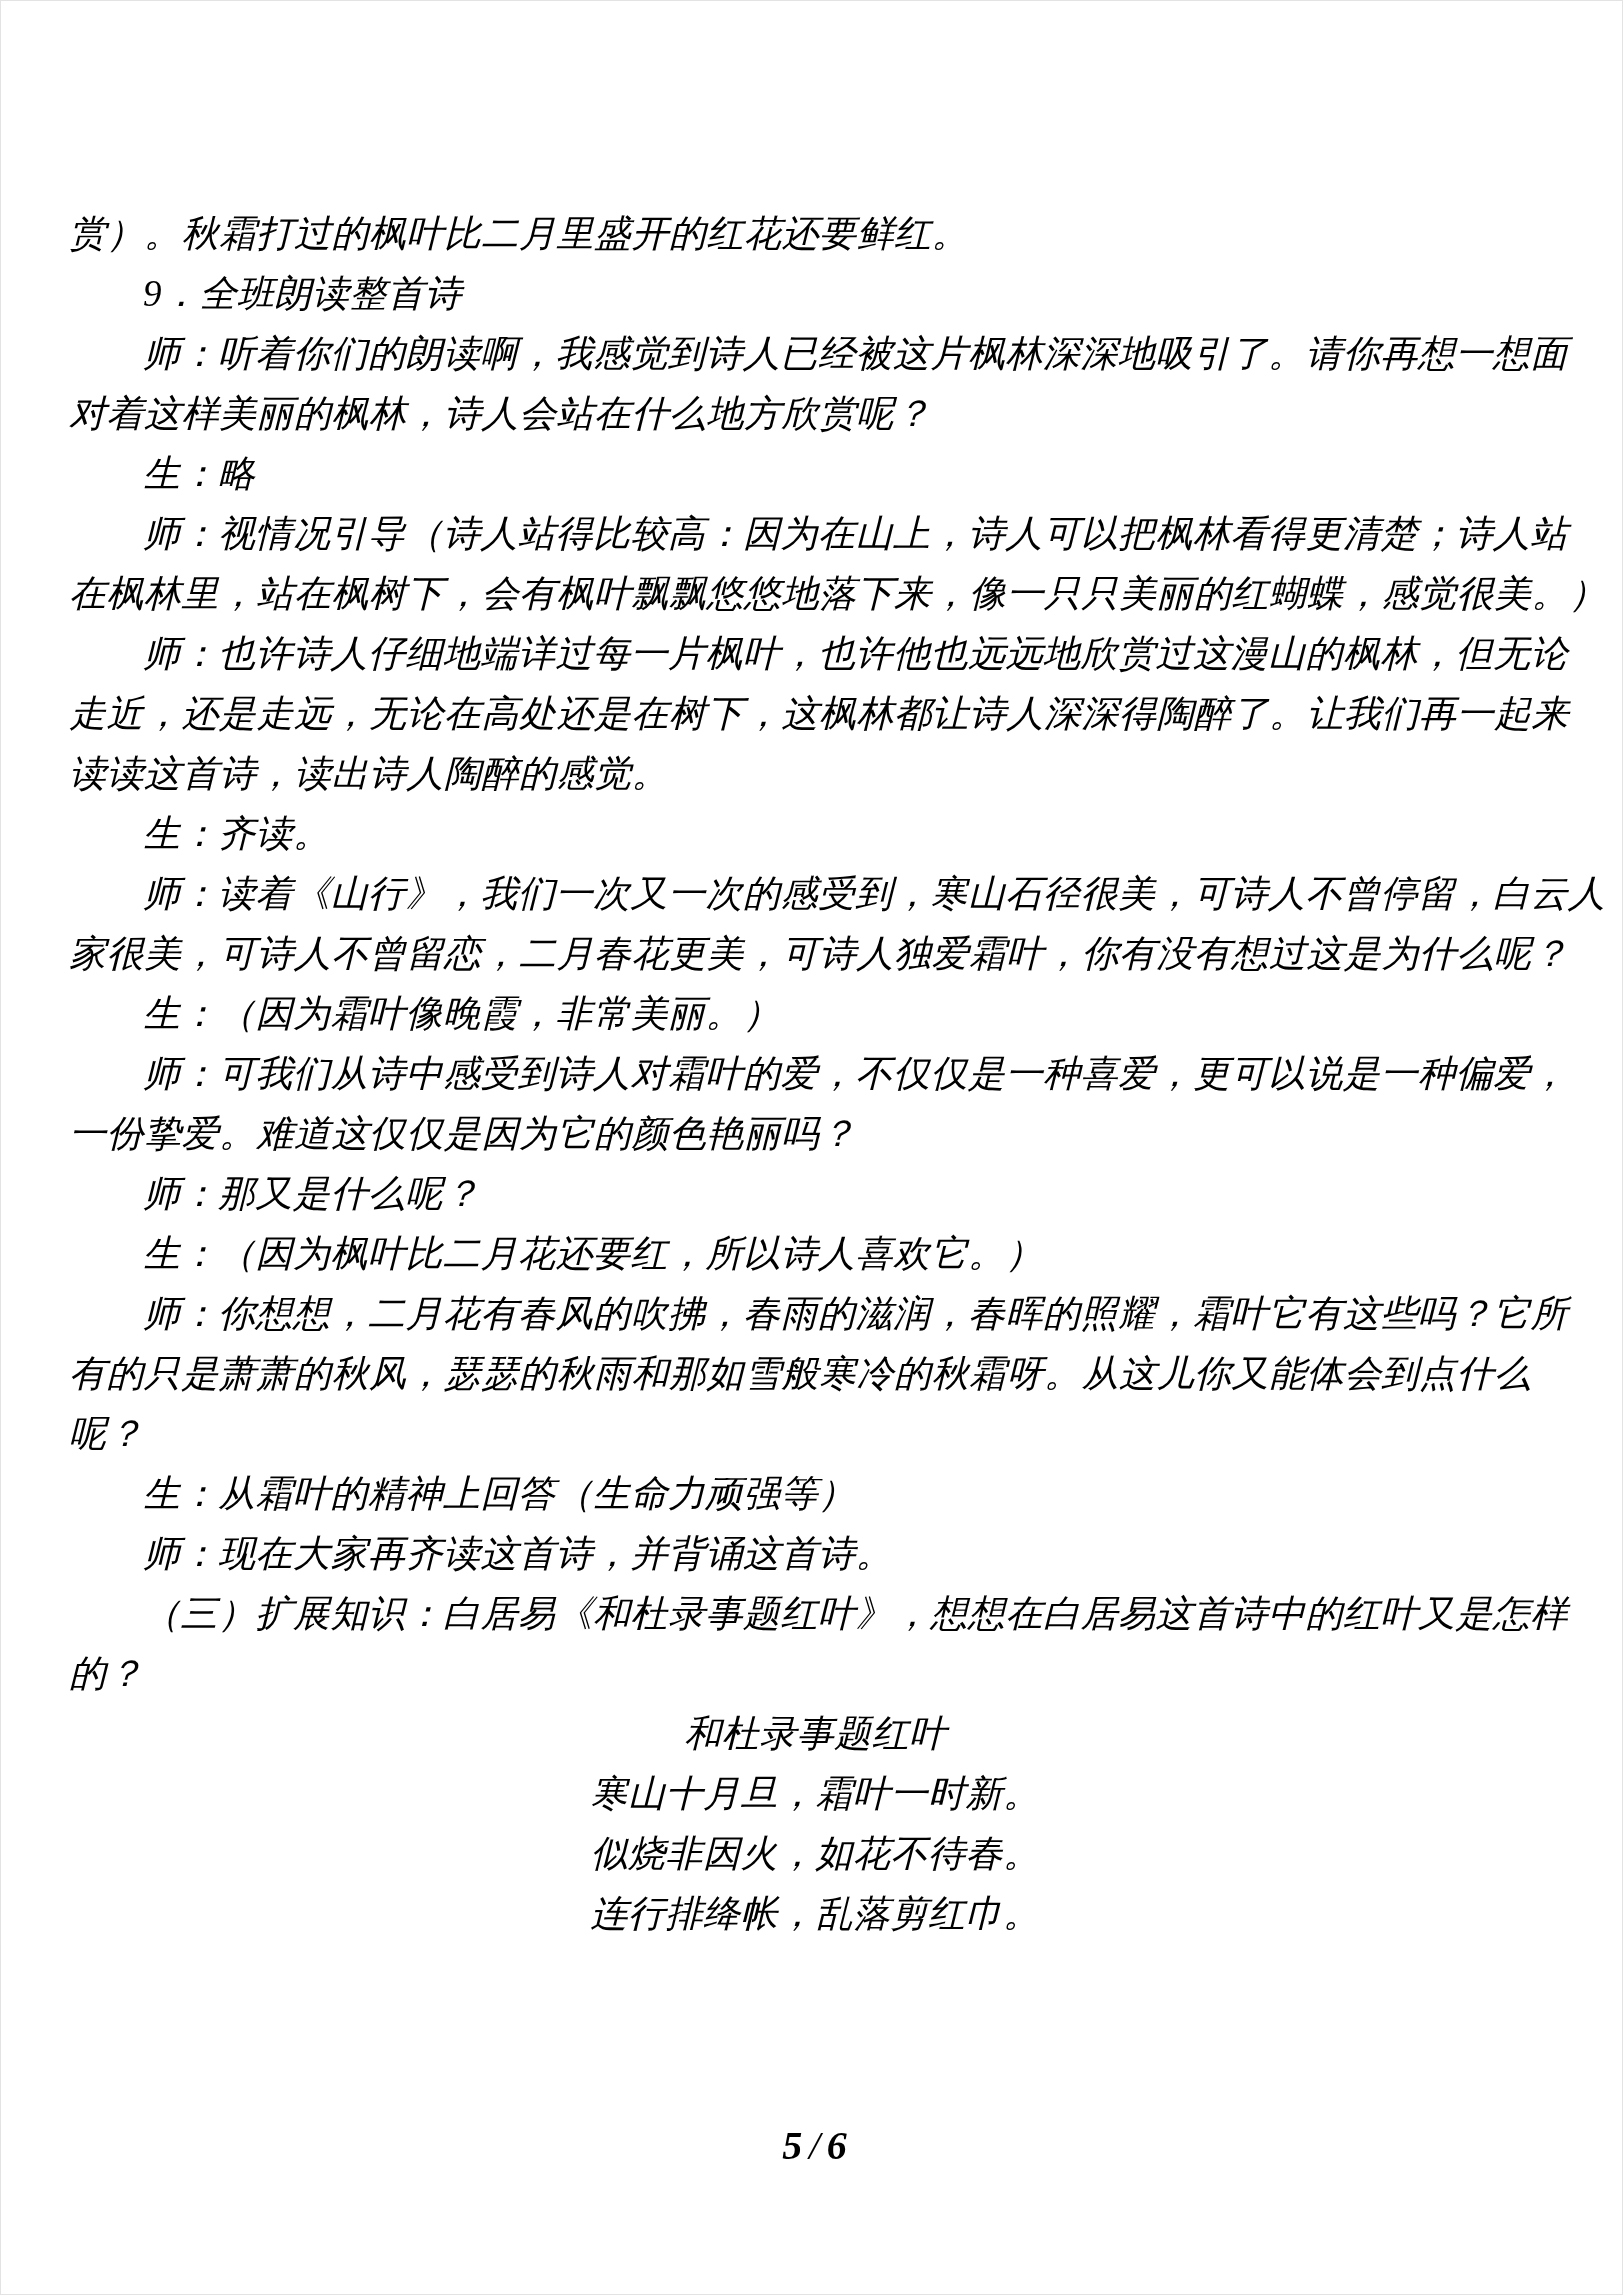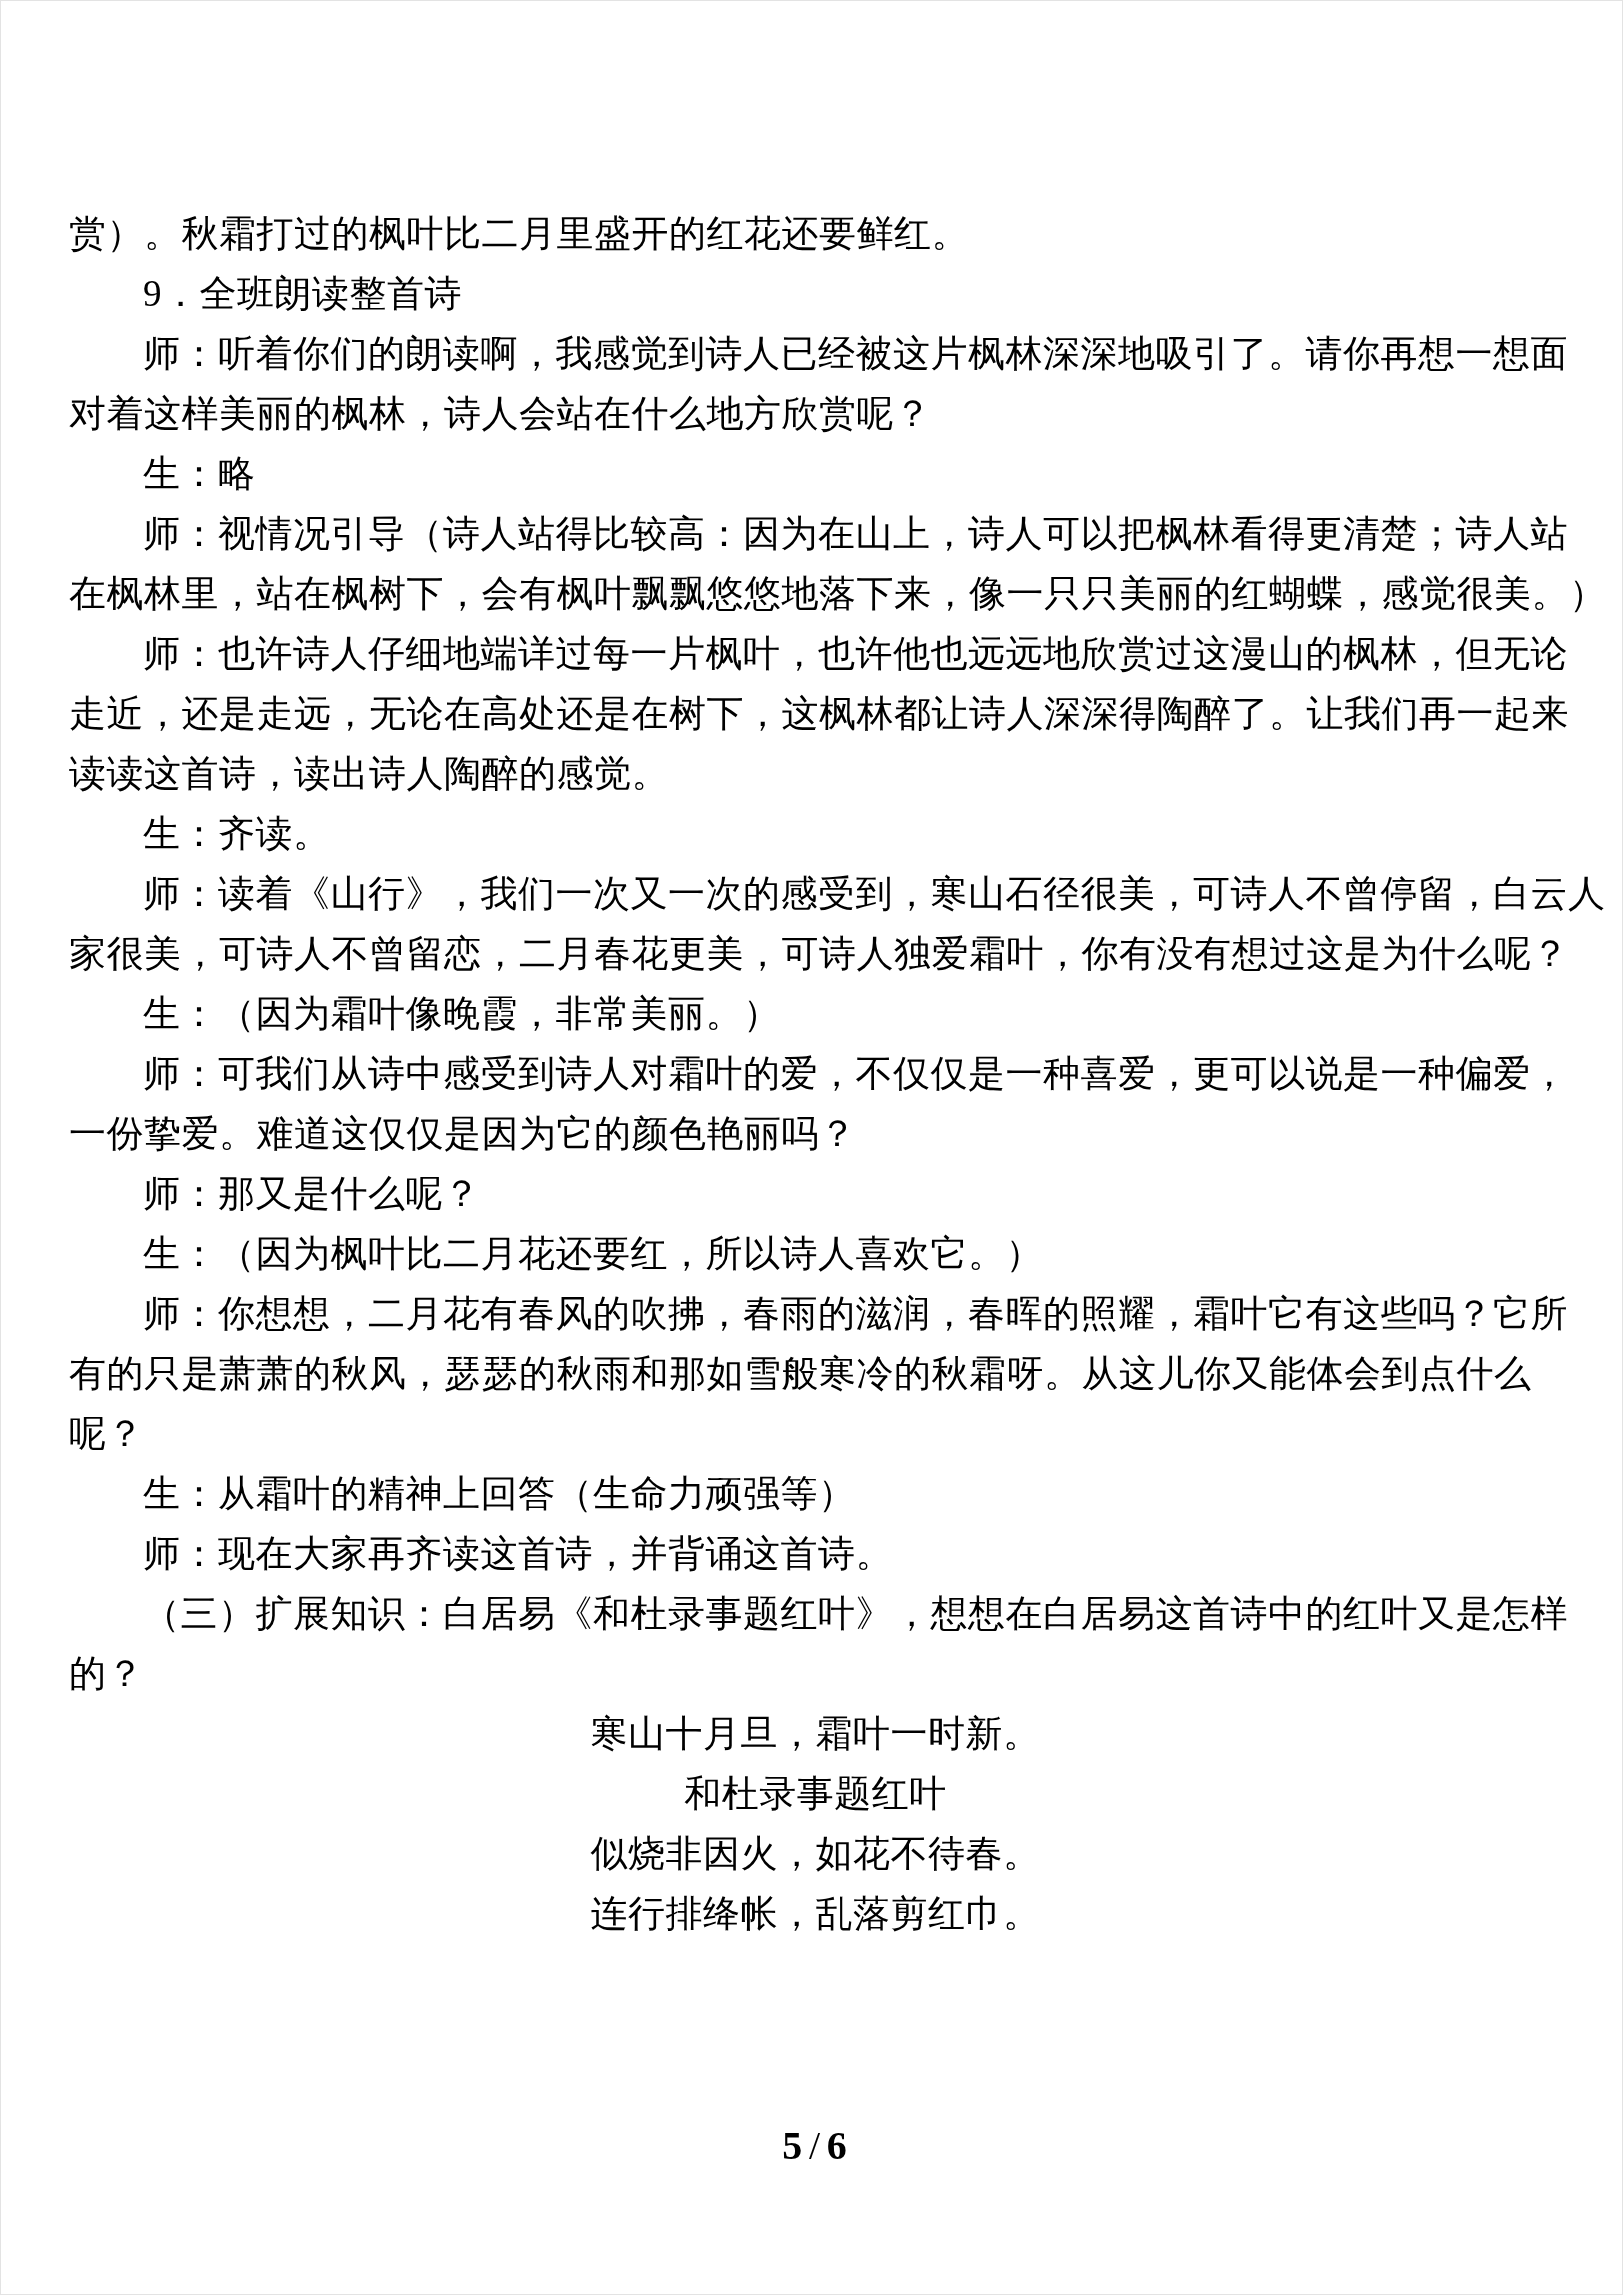--- a/index.html
+++ b/index.html
@@ -10,20 +10,21 @@
   .page {
     position: relative;
     width: 1623px;
     height: 2295px;
     box-sizing: border-box;
     background: #ffffff;
     border: 1.4px solid #e3e3e3;
     font-family: "Liberation Serif", "DejaVu Serif", serif;
     color: #000000;
     overflow: hidden;
+    font-style: italic;
   }
   .content {
     position: absolute;
     left: 68px;
     top: 203px;
     width: 1493px;
   }
   .line {
     font-size: 37px;
     line-height: 60px;
@@ -74,22 +75,22 @@
     <div class="line indent">师：那又是什么呢？</div>
     <div class="line indent">生：（因为枫叶比二月花还要红，所以诗人喜欢它。）</div>
     <div class="line indent">师：你想想，二月花有春风的吹拂，春雨的滋润，春晖的照耀，霜叶它有这些吗？它所</div>
     <div class="line">有的只是萧萧的秋风，瑟瑟的秋雨和那如雪般寒冷的秋霜呀。从这儿你又能体会到点什么</div>
     <div class="line">呢？</div>
     <div class="line indent">生：从霜叶的精神上回答（生命力顽强等）</div>
     <div class="line indent">师：现在大家再齐读这首诗，并背诵这首诗。</div>
     <div class="line indent">（三）扩展知识：白居易《和杜录事题红叶》，想想在白居易这首诗中的红叶又是怎样</div>
     <div class="line">的？</div>
 
+    <div class="line center">和杜录事题红叶</div>
     <div class="line center">寒山十月旦，霜叶一时新。</div>
-    <div class="line center">和杜录事题红叶</div>
     <div class="line center">似烧非因火，如花不待春。</div>
     <div class="line center">连行排绛帐，乱落剪红巾。</div>
   </div>
 
   <div class="footer">
     <span class="num">5</span><span class="sep">/</span><span class="num">6</span>
   </div>
 </div>
 
 

